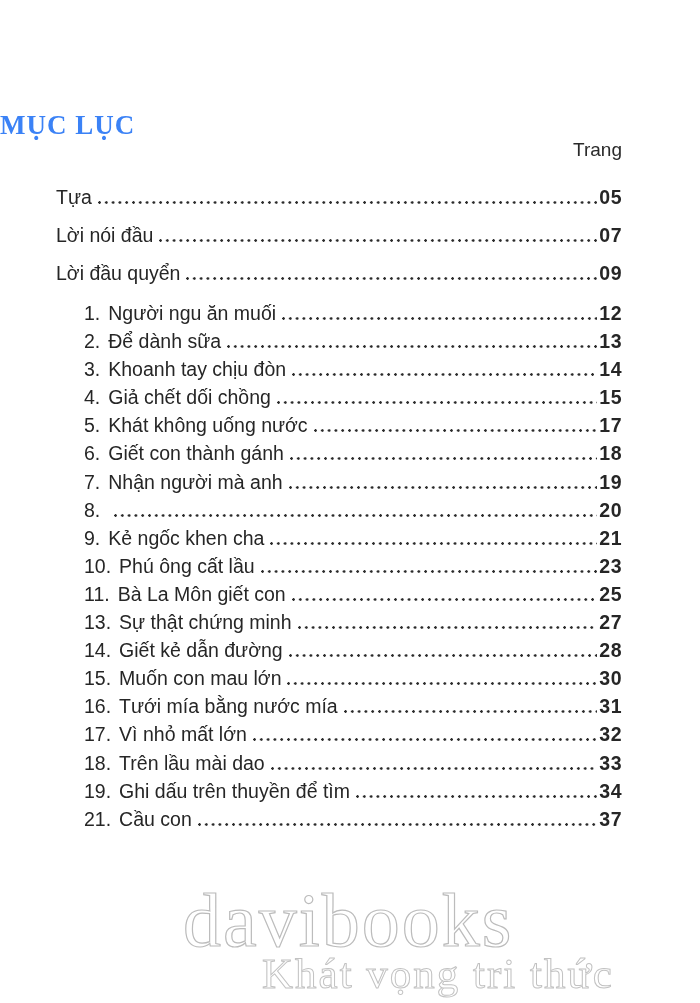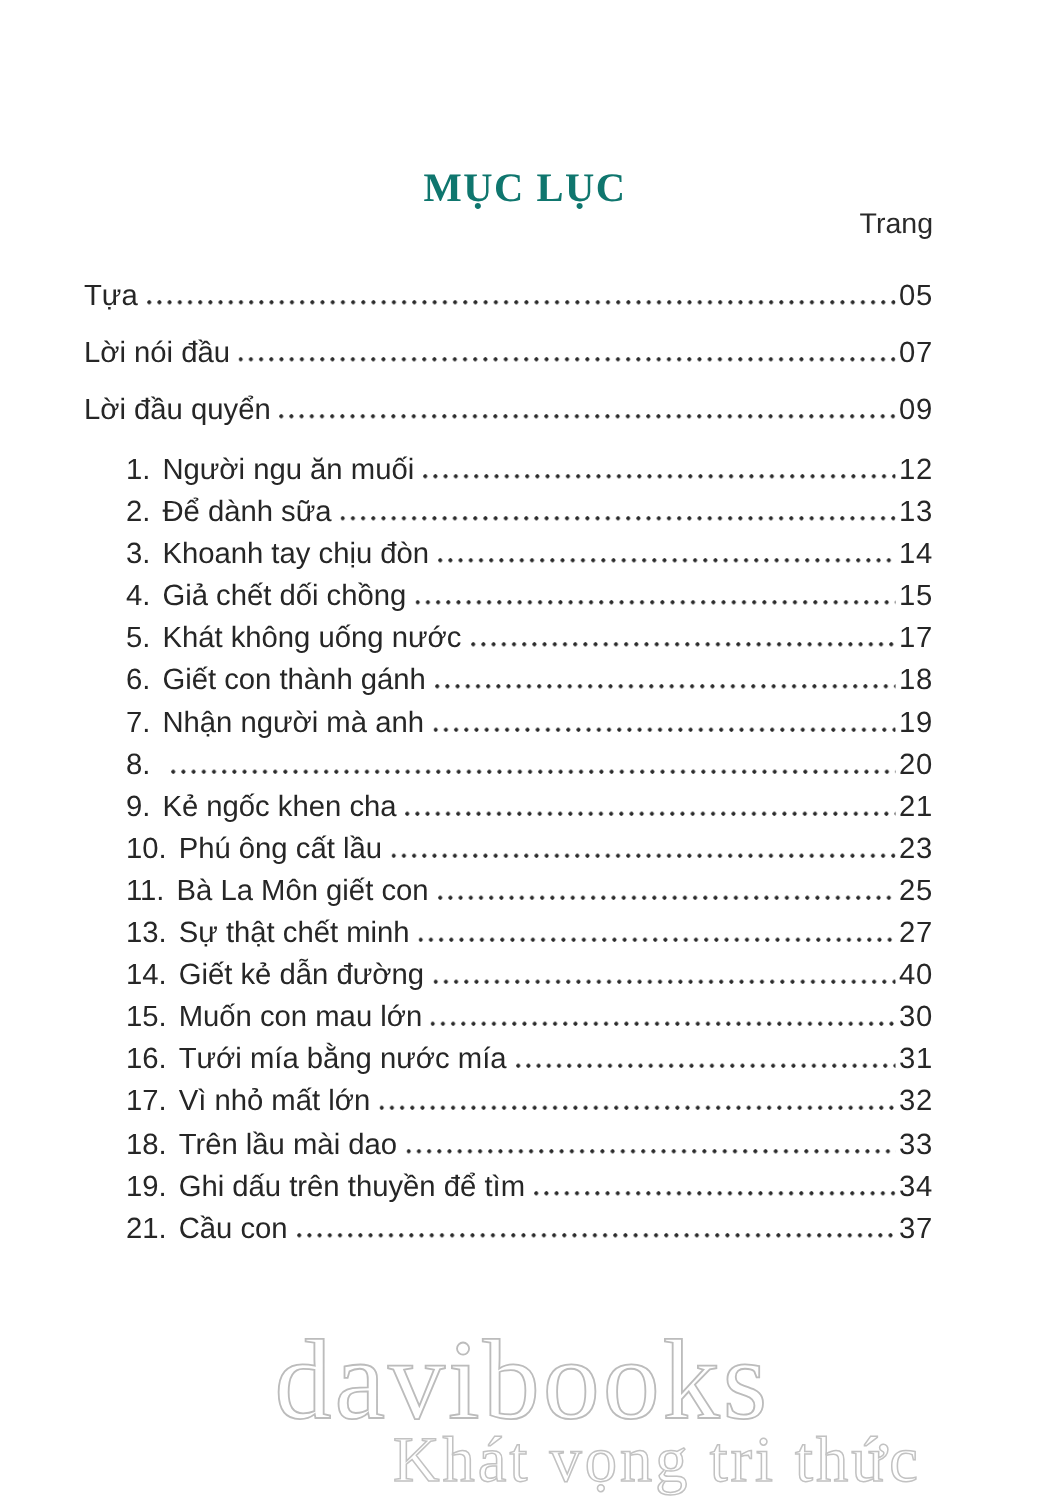--- a/index.html
+++ b/index.html
@@ -7,27 +7,26 @@
     position: relative;
     width: 700px;
     height: 1003px;
     background: #ffffff;
     overflow: hidden;
     font-family: "Liberation Sans", sans-serif;
     color: #222222;
   }
   .toc-title {
     padding-top: 112px;
-    text-align: center;
     font-family: "Liberation Serif", serif;
     font-weight: 700;
     font-size: 27px;
     letter-spacing: 1px;
     line-height: 1;
-    color: #0f766e;
+    color: #3b82f6;
   }
   .col-header {
     padding-right: 78px;
     text-align: right;
     font-size: 19px;
     color: #2a2a2a;
   }
   .toc-list { padding: 0 78px 0 56px; }
   .front-list { margin-top: 17px; }
   .front-list .toc-row { height: 38px; line-height: 38px; }
@@ -44,21 +43,21 @@
   .label { white-space: nowrap; }
   .leader {
     flex: 1;
     height: 3px;
     margin: 0 2px 0 6px;
     background-image: radial-gradient(circle at 1.5px 1.5px, #2b2b2b 1.15px, rgba(0,0,0,0) 1.5px);
     background-size: 6.8px 3px;
     background-repeat: repeat-x;
     background-position: 0 bottom;
   }
-  .pagenum { letter-spacing: 0.5px; }
+  .pagenum { letter-spacing: 0.5px; font-weight: bold; }
   .watermark {
     position: absolute;
     pointer-events: none;
     font-family: "Liberation Serif", serif;
     color: rgba(255,255,255,0.05);
     -webkit-text-stroke: 1.2px #bcbcbc;
     z-index: 5;
   }
   .wm-brand {
     left: 183px;
@@ -164,29 +163,29 @@
         <span class="pagenum">23</span>
       </div>
       <div class="toc-row">
         <span class="num">11.</span>
         <span class="label">Bà La Môn giết con</span>
         <span class="leader"></span>
         <span class="pagenum">25</span>
       </div>
       <div class="toc-row">
         <span class="num">13.</span>
-        <span class="label">Sự thật chết minh</span>
+        <span class="label">Sự thật chứng minh</span>
         <span class="leader"></span>
         <span class="pagenum">27</span>
       </div>
       <div class="toc-row">
         <span class="num">14.</span>
         <span class="label">Giết kẻ dẫn đường</span>
         <span class="leader"></span>
-        <span class="pagenum">40</span>
+        <span class="pagenum">28</span>
       </div>
       <div class="toc-row">
         <span class="num">15.</span>
         <span class="label">Muốn con mau lớn</span>
         <span class="leader"></span>
         <span class="pagenum">30</span>
       </div>
       <div class="toc-row">
         <span class="num">16.</span>
         <span class="label">Tưới mía bằng nước mía</span>

